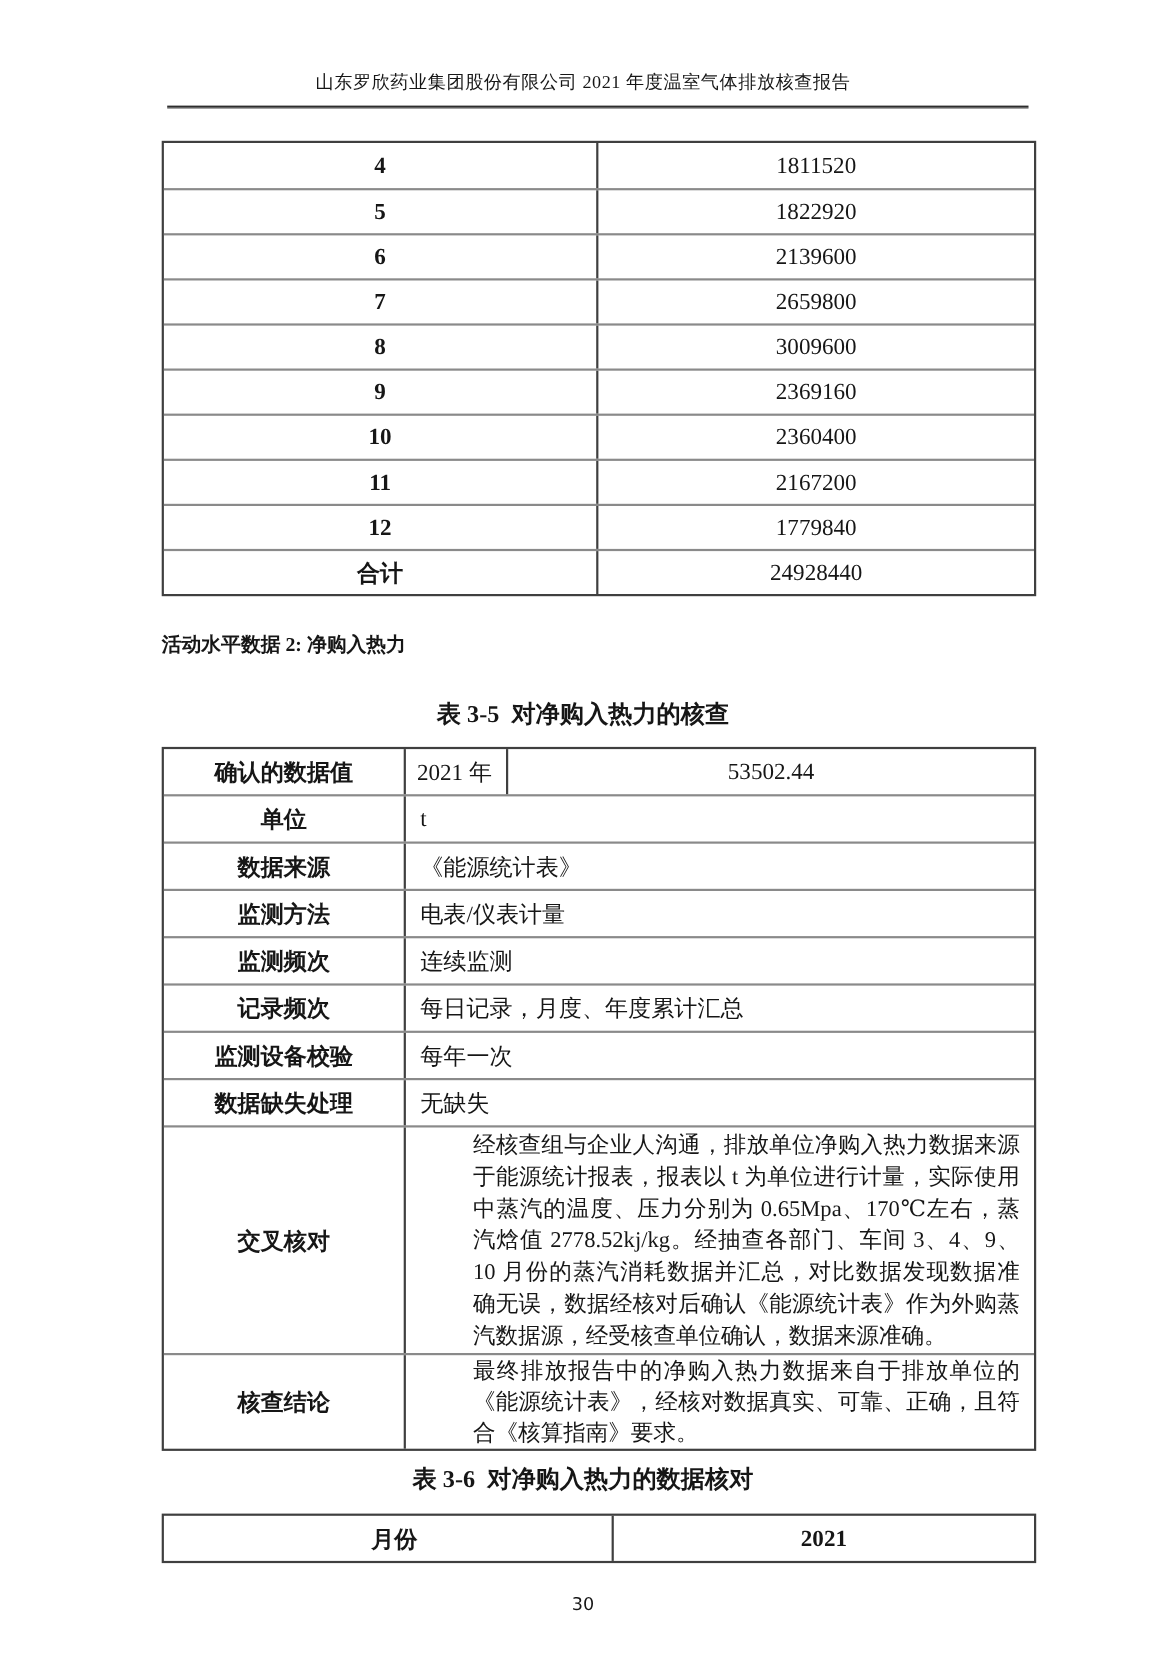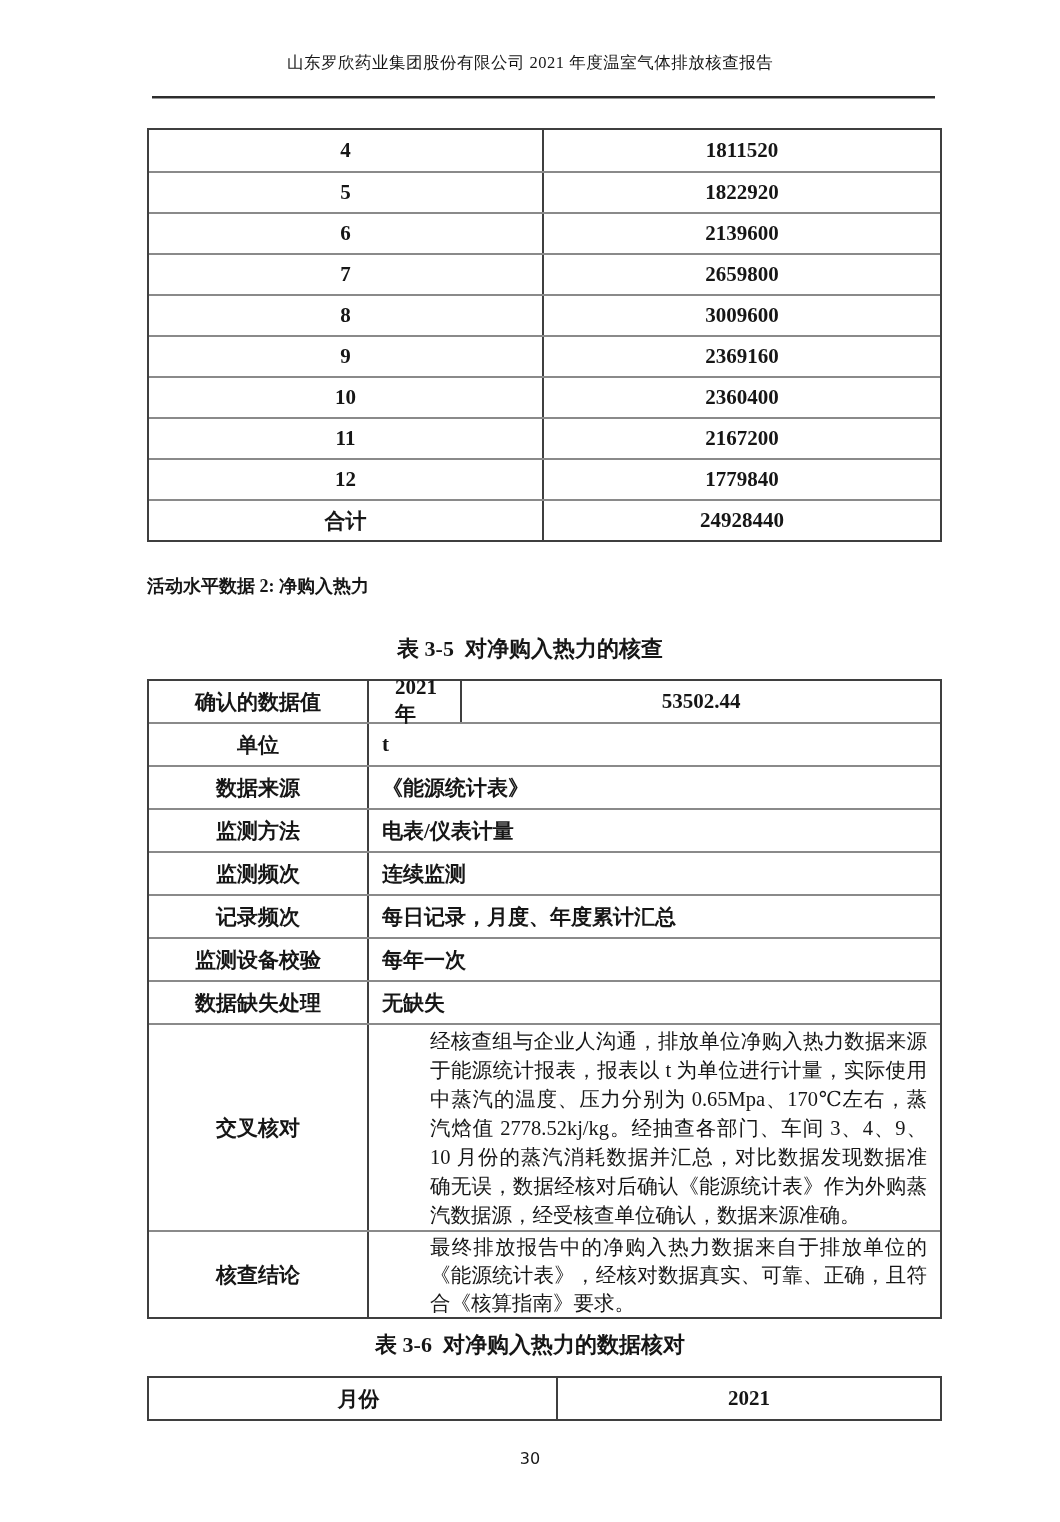--- a/index.html
+++ b/index.html
@@ -8,40 +8,40 @@
     position:relative;
     width:1060px; height:1522px;
     font-family:"Liberation Serif","DejaVu Serif",serif;
     color:#161616;
     overflow:hidden;
   }
   .abs { position:absolute; }
 
   
   .header-title {
-    top:52px; left:0; width:100%;
+    top:64px; left:0; width:100%;
     text-align:center;
     font-size:16.5px;
     letter-spacing:0.5px;
   }
   .header-rule {
     top:96px; left:152px; width:783px; height:3px;
     border-top:2px solid #2d2d2d;
     border-bottom:1px solid #9a9a9a;
   }
 
   
   .tbl {
     left:147px; width:795px;
     border:2px solid #3f3f3f;
     background:#ffffff;
   }
   .trow { display:flex; border-top:2px solid #8a8a8a; }
   .trow:first-child { border-top:none; }
-  .cell { display:flex; align-items:center; font-size:21px;font-weight:bold; }
+  .cell { display:flex; align-items:center; font-size:21px; }
   .cell-center { justify-content:center; text-align:center; }
   .cell-left { padding-left:13px; }
   .bold { font-weight:bold; }
   .vline { border-right:2px solid #3f3f3f; }
 
   
   .t1 { top:128px; }
   .t1 .trow { height:41px; }
   .t1 .trow:first-child { height:41px; }
   .t1 .col-month { width:395px; }
@@ -60,21 +60,21 @@
     white-space:pre;
   }
   .t35-title { top:634px; }
   .t36-title { top:1330px; }
 
   
   .t35 { top:679px; }
   .t35 .trow { height:43px; }
   .t35 .trow.first { height:41px; }
   .t35 .col-label { width:220px; }
-  .t35 .col-year  { width:93px; padding-left:26px; }
+  .t35 .col-year  { width:93px; padding-left:10px; }
   .t35 .col-rest  { flex:1; }
   .t35 .trow-cross { height:207px; }
   .t35 .trow-concl { height:87px; }
   .longtext {
     display:block;
     flex:1;
     font-size:20.5px;
     line-height:29px;
     padding:2px 13px 0 13px;
     text-align:justify;

